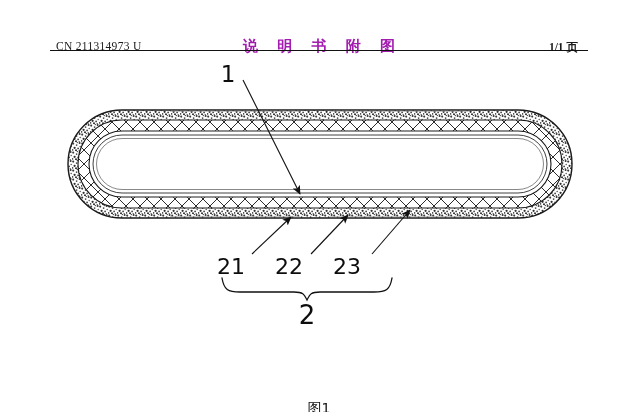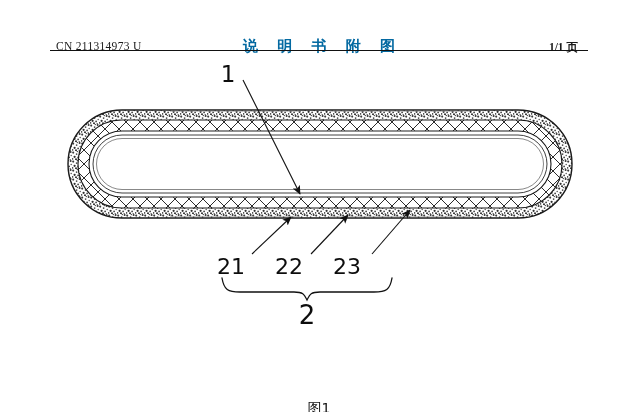--- a/index.html
+++ b/index.html
@@ -22,21 +22,21 @@
   .hdr-left{
     position:absolute;left:56px;top:3px;
     font-family:"Liberation Serif", serif;
     font-size:11.5px;letter-spacing:0.3px;color:#1a1a1a;
     white-space:nowrap;
   }
   .hdr-center{
     position:absolute;left:0;top:0;width:638px;
     text-align:center;
     font-family:"DejaVu Sans", sans-serif;
-    font-size:15px;font-weight:700;color:#0369a1;
+    font-size:15px;font-weight:700;color:#a21caf;
     letter-spacing:7px;
     text-indent:7px;
   }
   .hdr-right{
     position:absolute;right:48px;top:3px;
     font-family:"Liberation Serif", serif;
     font-size:11.5px;color:#1a1a1a;white-space:nowrap;font-weight:bold;
   }
   .hdr-rule{
     position:absolute;left:50px;top:50px;width:538px;height:0;

